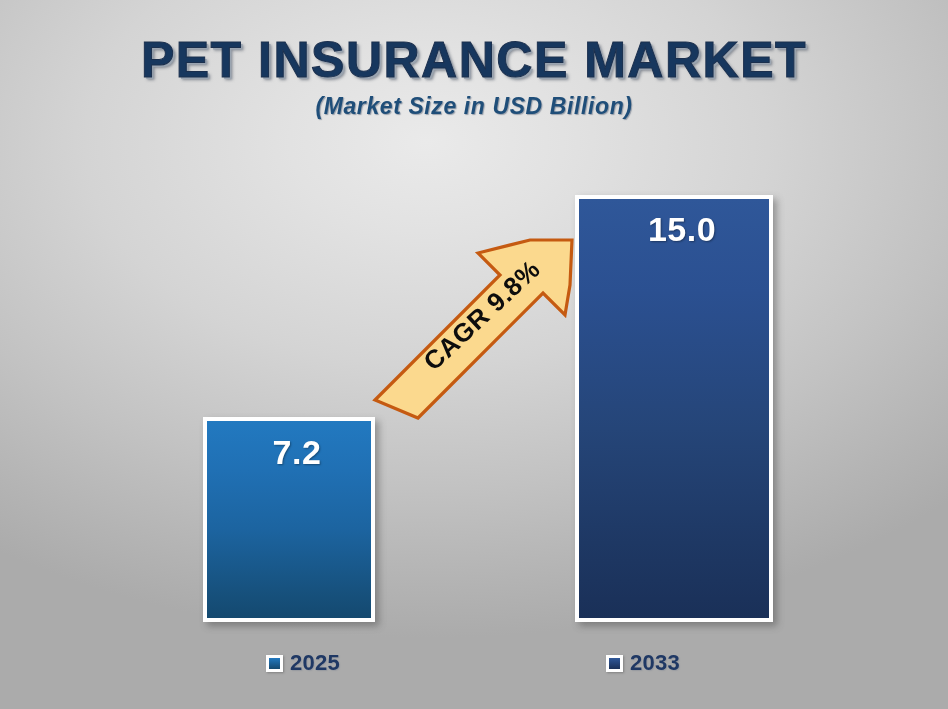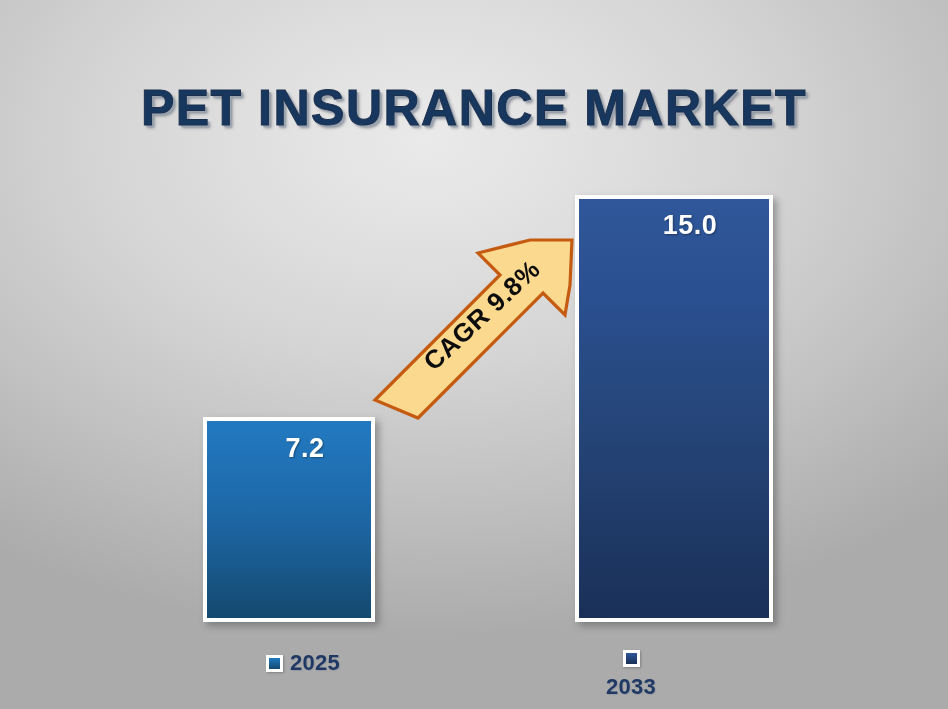--- a/index.html
+++ b/index.html
@@ -18,21 +18,20 @@
       radial-gradient(ellipse 80% 70% at 45% 20%, #eaeaea 0%, #e2e2e2 18%, #d4d4d4 45%, #c2c2c2 70%, #b4b4b4 88%, #ababab 100%);
   }
 
   
   .title-block {
     position: absolute;
     top: 34px;
     left: 0;
     width: 948px;
     text-align: center;
-    margin-top: 48px;
   }
   .main-title {
     font-size: 50px;
     font-weight: bold;
     letter-spacing: 1.5px;
     color: #17375e;
     -webkit-text-stroke: 1px #1b2f4d;
     text-shadow:
        2px 2px 0px #9aa4b0,
        3px 3px 3px rgba(60,70,85,0.55);
@@ -66,25 +65,25 @@
   }
   #bar-2033 {
     left: 575px;
     top: 195px;
     width: 198px;
     height: 427px;
     background: linear-gradient(to bottom, #2f5799 0%, #2b5091 22%, #254578 55%, #1e3864 82%, #1a3058 100%);
   }
   .bar-value {
     position: absolute;
-    left: 16px;
+    left: 8px;
     width: 100%;
     text-align: center;
     color: #ffffff;
-    font-size: 27px;
+    font-size: 34px;
     font-weight: bold;
     letter-spacing: 0.5px;
     text-shadow: 1px 1px 2px rgba(0,0,0,0.35);
   }
   #bar-2025 .bar-value { top: 12px; }
   #bar-2033 .bar-value { top: 11px; }
 
   
   #cagr-arrow {
     position: absolute;
@@ -110,21 +109,21 @@
   }
 
   
   .legend-item {
     position: absolute;
     display: flex;
     align-items: center;
     gap: 7px;
   }
   #legend-2025 { left: 266px; top: 650px; }
-  #legend-2033 { left: 606px; top: 650px; flex-direction: column; }
+  #legend-2033 { left: 606px; top: 650px; }
   .legend-swatch {
     width: 17px;
     height: 17px;
     border: 3px solid #ffffff;
     box-sizing: border-box;
     box-shadow: 1px 1px 2px rgba(90,90,90,0.5);
   }
   .legend-label {
     font-size: 22px;
     font-weight: bold;
@@ -133,20 +132,21 @@
     text-shadow: 1px 1px 1px rgba(140,145,155,0.6);
   }
 </style>
 </head>
 <body>
 
 <div id="canvas">
 
   <div class="title-block">
     <div class="main-title">PET INSURANCE MARKET</div>
+    <div class="sub-title">(Market Size in USD Billion)</div>
   </div>
 
   <div class="bar" id="bar-2025">
     <div class="bar-value">7.2</div>
   </div>
 
   <div class="bar" id="bar-2033">
     <div class="bar-value">15.0</div>
   </div>
 

